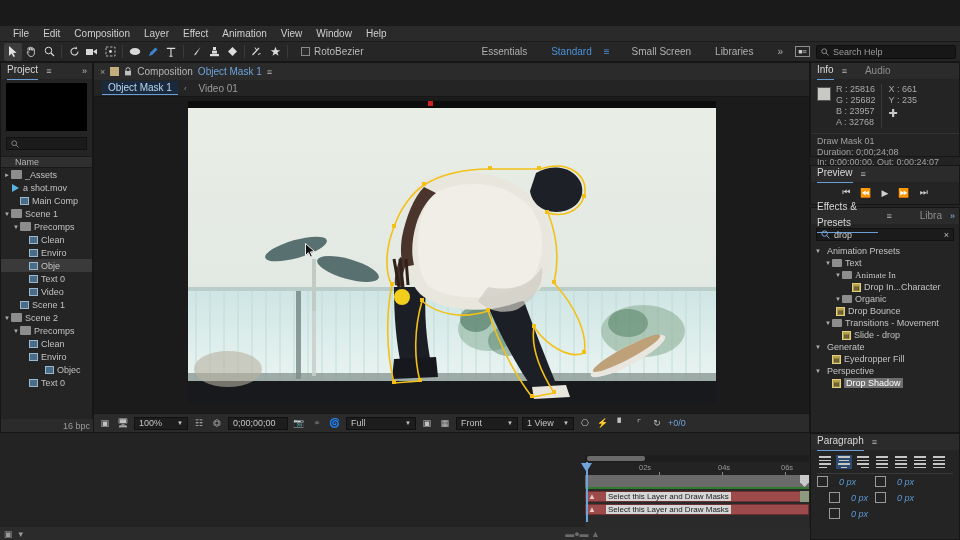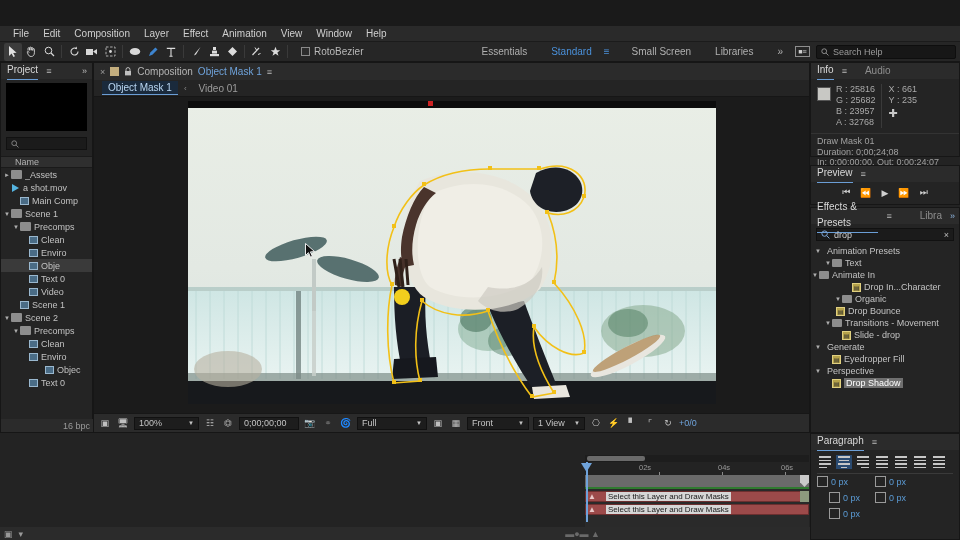--- a/index.html
+++ b/index.html
@@ -108,21 +108,21 @@
   .fxfolder { width:10px; height:8px; background:#8d8d8d; border-radius:1px; margin-right:3px; flex:0 0 10px;}
   .fxpreset { width:9px; height:9px; background:#b5a24a; border:1px solid #e0d080; margin-right:3px; flex:0 0 9px;
      font-size:6px; color:#2a2a2a; text-align:center; line-height:8px;}
 
   #paragraph { left:810px; top:433px; width:150px; height:107px; }
   .align-row { display:flex; align-items:center; gap:3px; padding:5px 6px 4px 6px; }
   .albtn { width:16px; height:14px; display:flex; flex-direction:column; justify-content:center; gap:2px; padding:0 2px;}
   .albtn.on { background:#2a4a70; }
   .albtn i { display:block; height:1.5px; background:#c6c6c6; }
   .pfields { padding:2px 6px; display:flex; flex-wrap:wrap; }
-  .pfld { width:46px; display:flex; align-items:center; gap:3px; font-size:9px; color:#5b9bd5; margin-bottom:5px; }
+  .pfld { width:46px; display:flex; align-items:center; gap:11px; font-size:9px; color:#5b9bd5; margin-bottom:5px;font-style:italic; }
   .pgly { width:11px; height:11px; border:1px solid #9a9a9a; flex:0 0 11px; }
 
   
   #timeline { left:0; top:433px; width:810px; height:107px; background:#242424; border:1px solid #4a7fb5;}
   .tl-tabs { height:17px; background:#2b2b2b; display:flex; align-items:center; padding-left:10px; gap:0; }
   .tl-tab { display:flex; align-items:center; gap:5px; padding:0 12px; font-size:9.5px; color:#a0a0a0; line-height:17px;}
   .tl-tab.on { color:#e2e2e2; border-bottom:1px solid #8aa8c8; }
   .sq { width:7px; height:7px; background:#c4ae7e; flex:0 0 7px; }
   .tl-top { height:23px; display:flex; }
   .tc-box { width:80px; padding:2px 0 0 4px; }
@@ -549,21 +549,21 @@
           <path d="M0.5 0.5 L0.5 12.5 L3.4 9.6 L5.5 14.2 L7.4 13.3 L5.4 8.9 L9.6 8.6 Z" fill="#111" stroke="#fff" stroke-width="0.9"></path>
         </svg>
         
         <div style="position:absolute;left:240px;top:0px;width:5px;height:5px;background:#cc2222"></div>
       </div>
     </div>
 
     <div class="comp-foot">
       <span class="ibtn">▣</span>
       <span class="ibtn">🖥</span>
-      <div class="fld" style="width:65px;justify-content:space-between">
+      <div class="fld" style="width:54px;justify-content:space-between">
         <span>100%</span>
         <span style="font-size:6px">▼</span>
       </div>
       <span class="ibtn">☷</span>
       <span class="ibtn">⏣</span>
       <div class="fld" style="width:60px">
         <span>0;00;00;00</span>
       </div>
       <span class="ibtn">📷</span>
       <span class="ibtn" style="color:#6e6e6e">⚭</span>
@@ -657,21 +657,21 @@
         <div class="fxrow" style="padding-left: 3px;">
           <span class="tri">▼</span>
           <span style="width: 5px; display: inline-block;"></span>
           <span class="fxlbl">Animation Presets</span>
         </div>
         <div class="fxrow" style="padding-left: 13px;">
           <span class="tri">▼</span>
           <span class="fxfolder"></span>
           <span class="fxlbl">Text</span>
         </div>
-        <div class="fxrow" style="">
+        <div class="fxrow" style="padding-left: 23px; font-family: Liberation Serif, serif;">
           <span class="tri">▼</span>
           <span class="fxfolder"></span>
           <span class="fxlbl">Animate In</span>
         </div>
         <div class="fxrow" style="padding-left: 33px;">
           <span class="tri"></span>
           <span class="fxpreset">▤</span>
           <span class="fxlbl">Drop In...Character</span>
         </div>
         <div class="fxrow" style="padding-left: 23px;">

